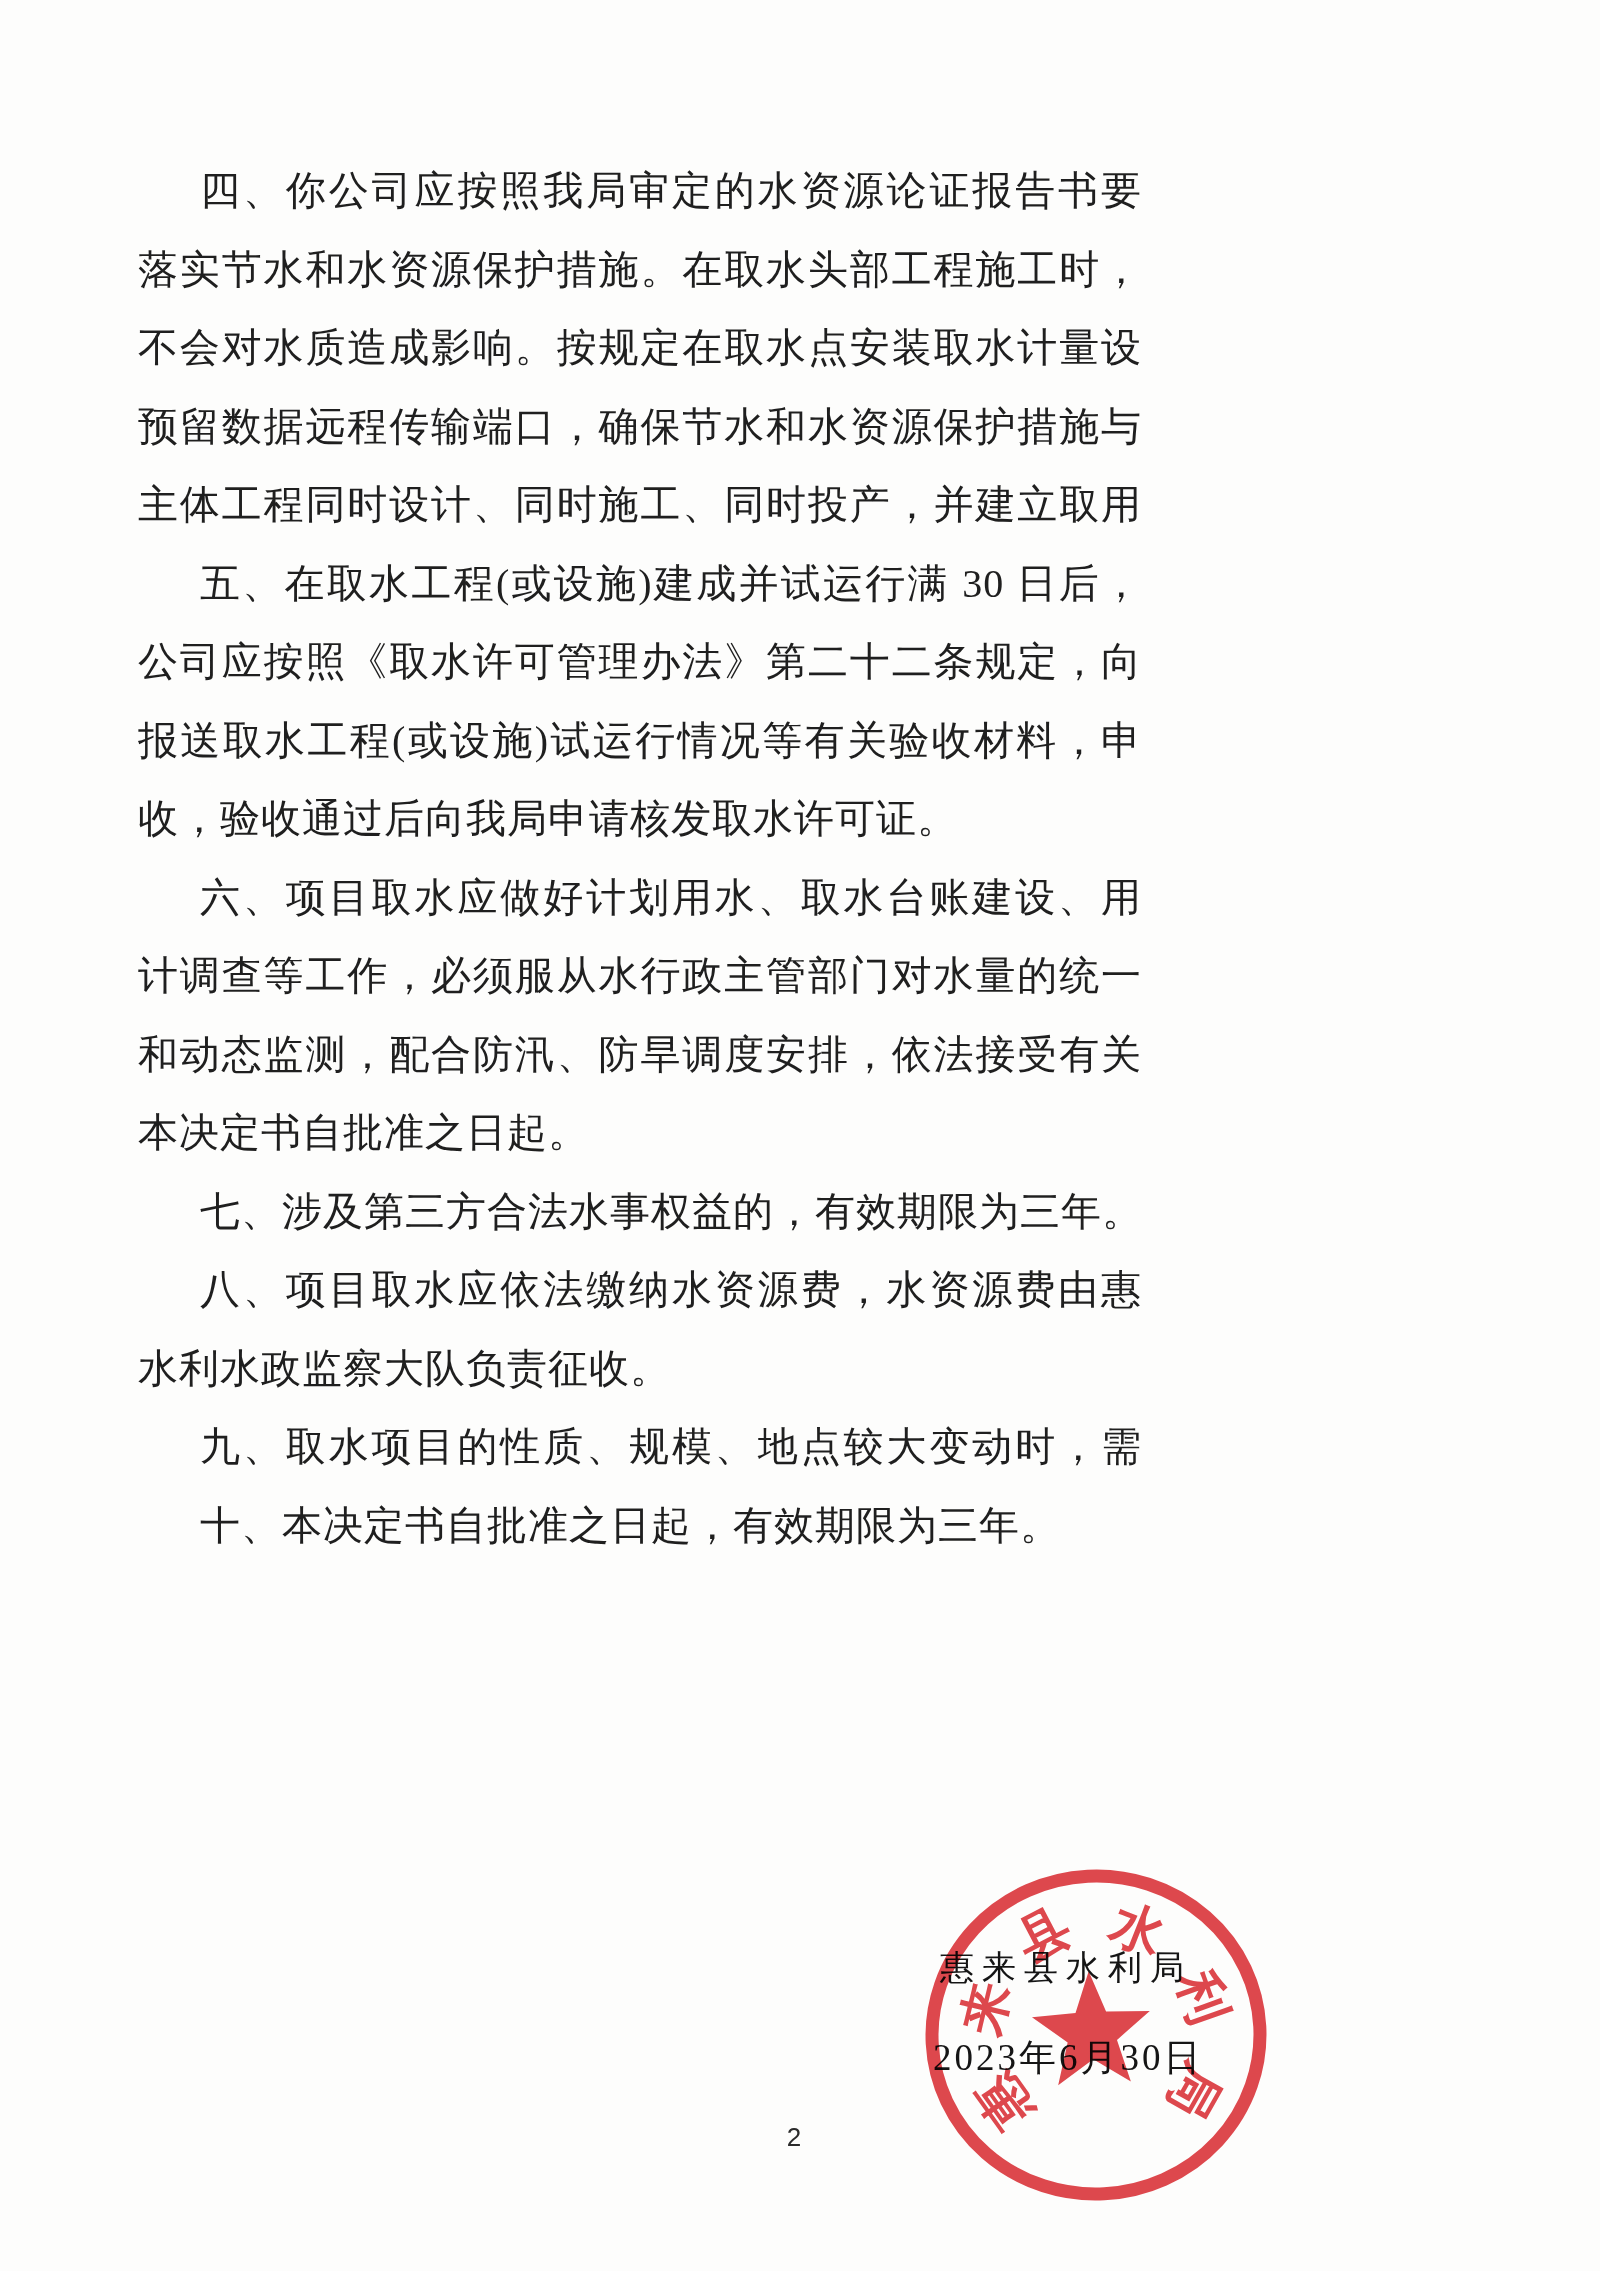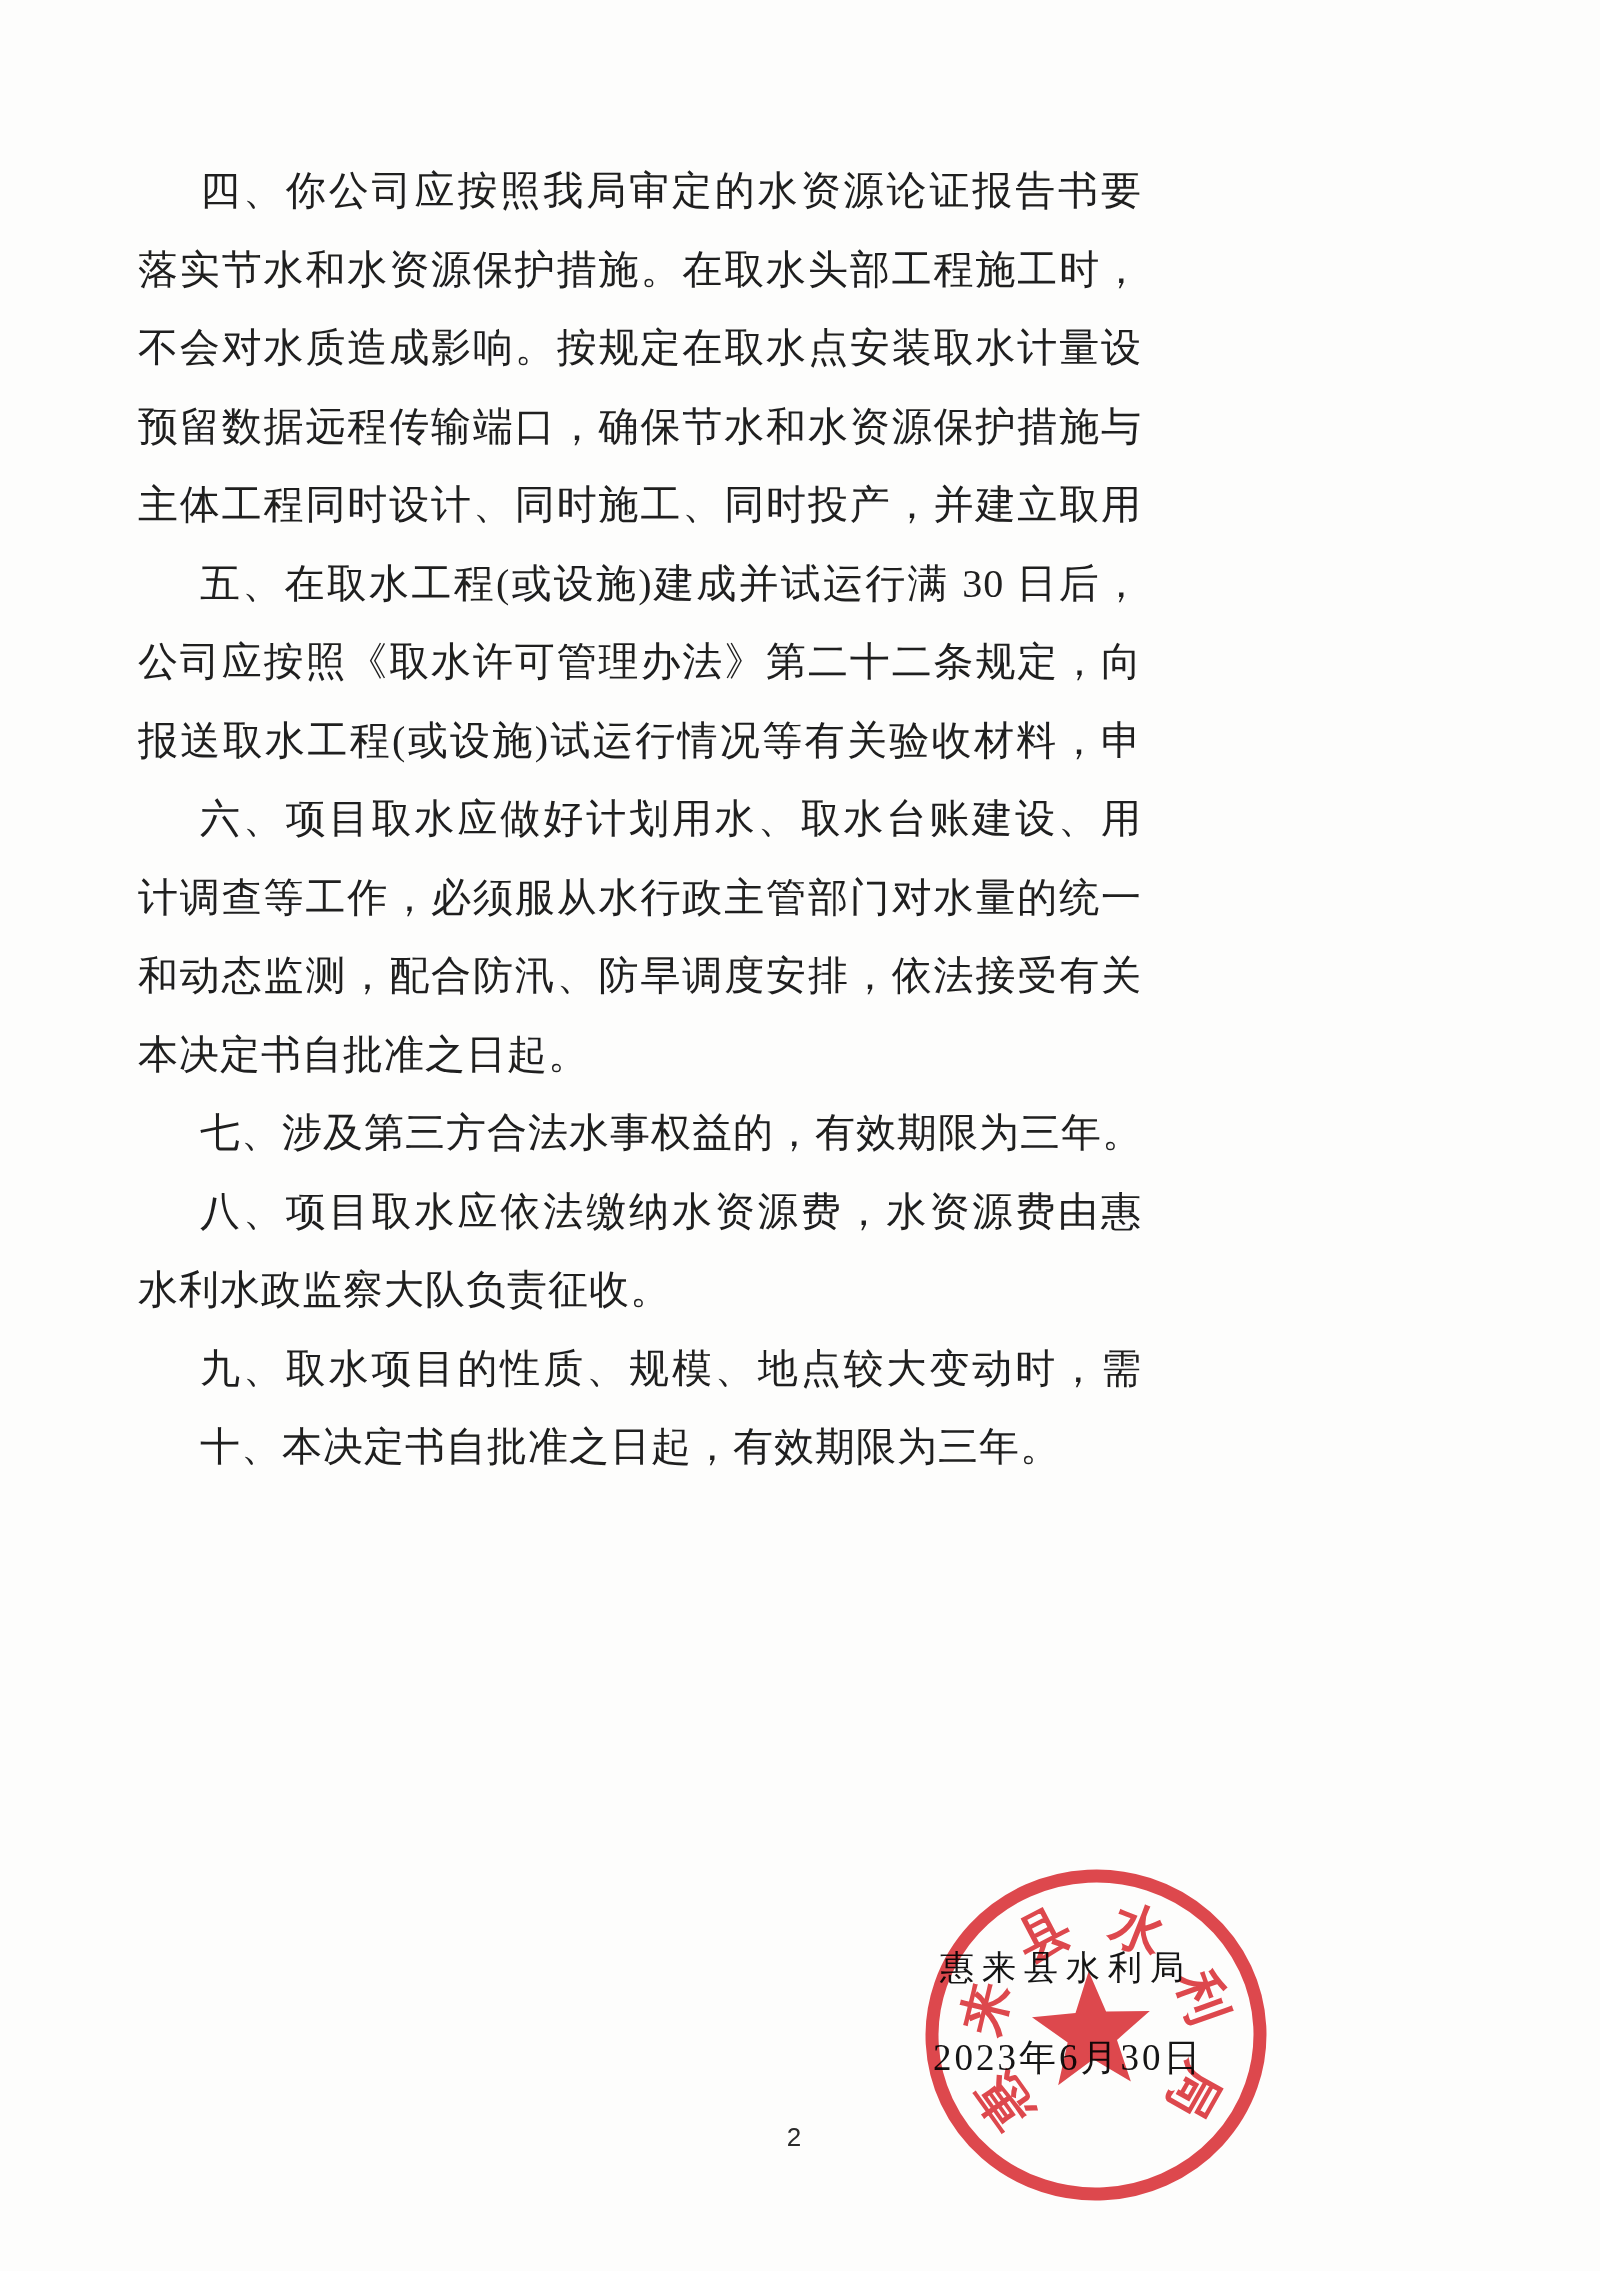--- a/index.html
+++ b/index.html
@@ -65,20 +65,21 @@
 
   <div class="text-block">
       <div class="line indent fill">四、你公司应按照我局审定的水资源论证报告书要求，</div>
       <div class="line fill">落实节水和水资源保护措施。在取水头部工程施工时，确保</div>
       <div class="line fill">不会对水质造成影响。按规定在取水点安装取水计量设施，</div>
       <div class="line fill">预留数据远程传输端口，确保节水和水资源保护措施与项目</div>
       <div class="line fill">主体工程同时设计、同时施工、同时投产，并建立取用水档</div>
       <div class="line indent fill">五、在取水工程(或设施)建成并试运行满 30 日后，你</div>
       <div class="line fill">公司应按照《取水许可管理办法》第二十二条规定，向我局</div>
       <div class="line fill">报送取水工程(或设施)试运行情况等有关验收材料，申请验</div>
+      <div class="line">收，验收通过后向我局申请核发取水许可证。</div>
       <div class="line indent fill">六、项目取水应做好计划用水、取水台账建设、用水统</div>
       <div class="line fill">计调查等工作，必须服从水行政主管部门对水量的统一调度</div>
       <div class="line fill">和动态监测，配合防汛、防旱调度安排，依法接受有关水行</div>
       <div class="line">本决定书自批准之日起。</div>
       <div class="line indent">七、涉及第三方合法水事权益的，有效期限为三年。</div>
       <div class="line indent fill">八、项目取水应依法缴纳水资源费，水资源费由惠来县</div>
       <div class="line">水利水政监察大队负责征收。</div>
       <div class="line indent fill">九、取水项目的性质、规模、地点较大变动时，需经我</div>
       <div class="line indent">十、本决定书自批准之日起，有效期限为三年。</div>
     </div>

